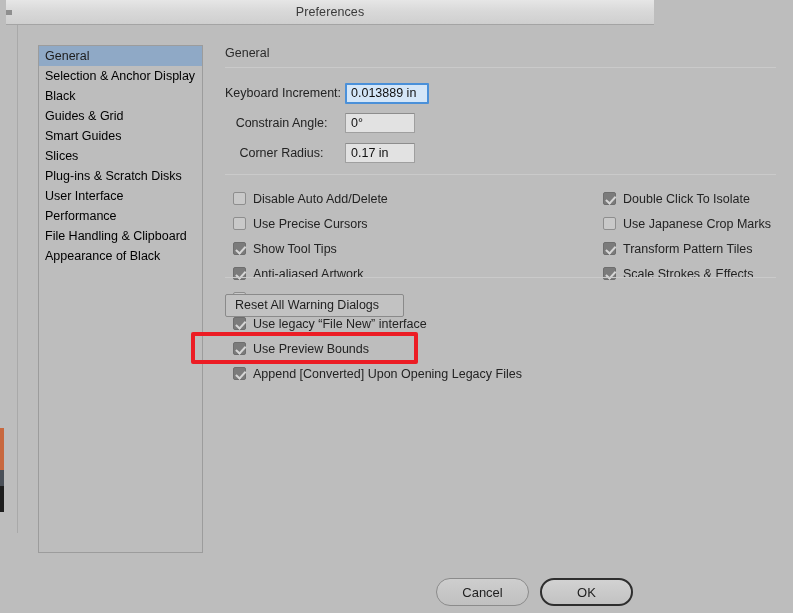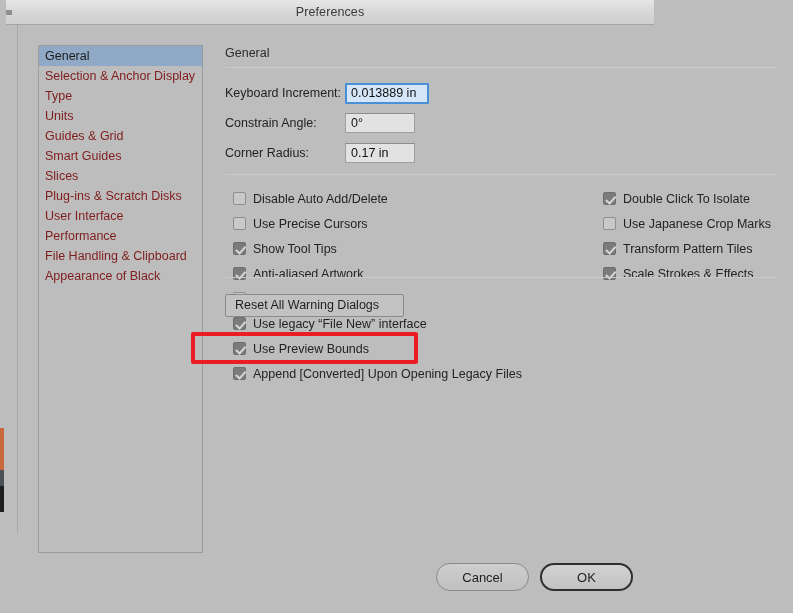--- a/index.html
+++ b/index.html
@@ -80,21 +80,21 @@
     background: #bdbdbd;
     border: 1px solid #9c9c9c;
     overflow: hidden;
   }
   .sidebar-list { list-style: none; margin: 0; padding: 0; }
   .sidebar-item {
     height: 20px;
     line-height: 20px;
     padding: 0 6px;
     font-size: 12.5px;
-    color: #7f1d1d;
+    color: #000000;
     white-space: nowrap;
     cursor: default;
   }
   .sidebar-item.selected {
     background: #8fa9c6;
     color: #1c1c1c;
   }
 
   
   .main {
@@ -126,21 +126,21 @@
 
   
   .field-row {
     display: flex;
     align-items: center;
     height: 22px;
     margin-bottom: 8px;
   }
   .field-label {
     width: 120px;
-    text-align: left;
+    text-align: center;
     padding-right: 7px;
     font-size: 12.5px;
     color: #232323;
     white-space: nowrap;
   }
   .field-input {
     font-family: "Liberation Sans", sans-serif;
     font-size: 12.5px;
     color: #101010;
     height: 20px;
@@ -229,21 +229,21 @@
     border: 1px solid #8a8a8a;
     border-radius: 2px;
     padding: 3px 24px 4px 9px;
     cursor: default;
   }
   .btn-reset { margin-top: 2px; }
 
   .footer {
     position: absolute;
     right: 21px;
-    bottom: 22px;
+    bottom: 7px;
     display: flex;
     gap: 11px;
   }
   .btn-pill {
     font-family: "Liberation Sans", sans-serif;
     font-size: 13px;
     color: #1e1e1e;
     width: 93px;
     height: 28px;
     border-radius: 14px;
@@ -270,22 +270,21 @@
     <div class="titlebar-nub"></div>
     <span class="titlebar-text">Preferences</span>
   </div>
 
   <div class="dialog-body">
 
     <div class="sidebar">
       <ul class="sidebar-list" id="sidebar-list">
           <li class="sidebar-item selected"><span>General</span></li>
           <li class="sidebar-item"><span>Selection &amp; Anchor Display</span></li>
-          <li class="sidebar-item"><span>Type</span></li>
-          <li class="sidebar-item"><span>Units</span></li>
+          <li class="sidebar-item"><span>Black</span></li>
           <li class="sidebar-item"><span>Guides &amp; Grid</span></li>
           <li class="sidebar-item"><span>Smart Guides</span></li>
           <li class="sidebar-item"><span>Slices</span></li>
           <li class="sidebar-item"><span>Plug-ins &amp; Scratch Disks</span></li>
           <li class="sidebar-item"><span>User Interface</span></li>
           <li class="sidebar-item"><span>Performance</span></li>
           <li class="sidebar-item"><span>File Handling &amp; Clipboard</span></li>
           <li class="sidebar-item"><span>Appearance of Black</span></li>
         </ul>
     </div>

